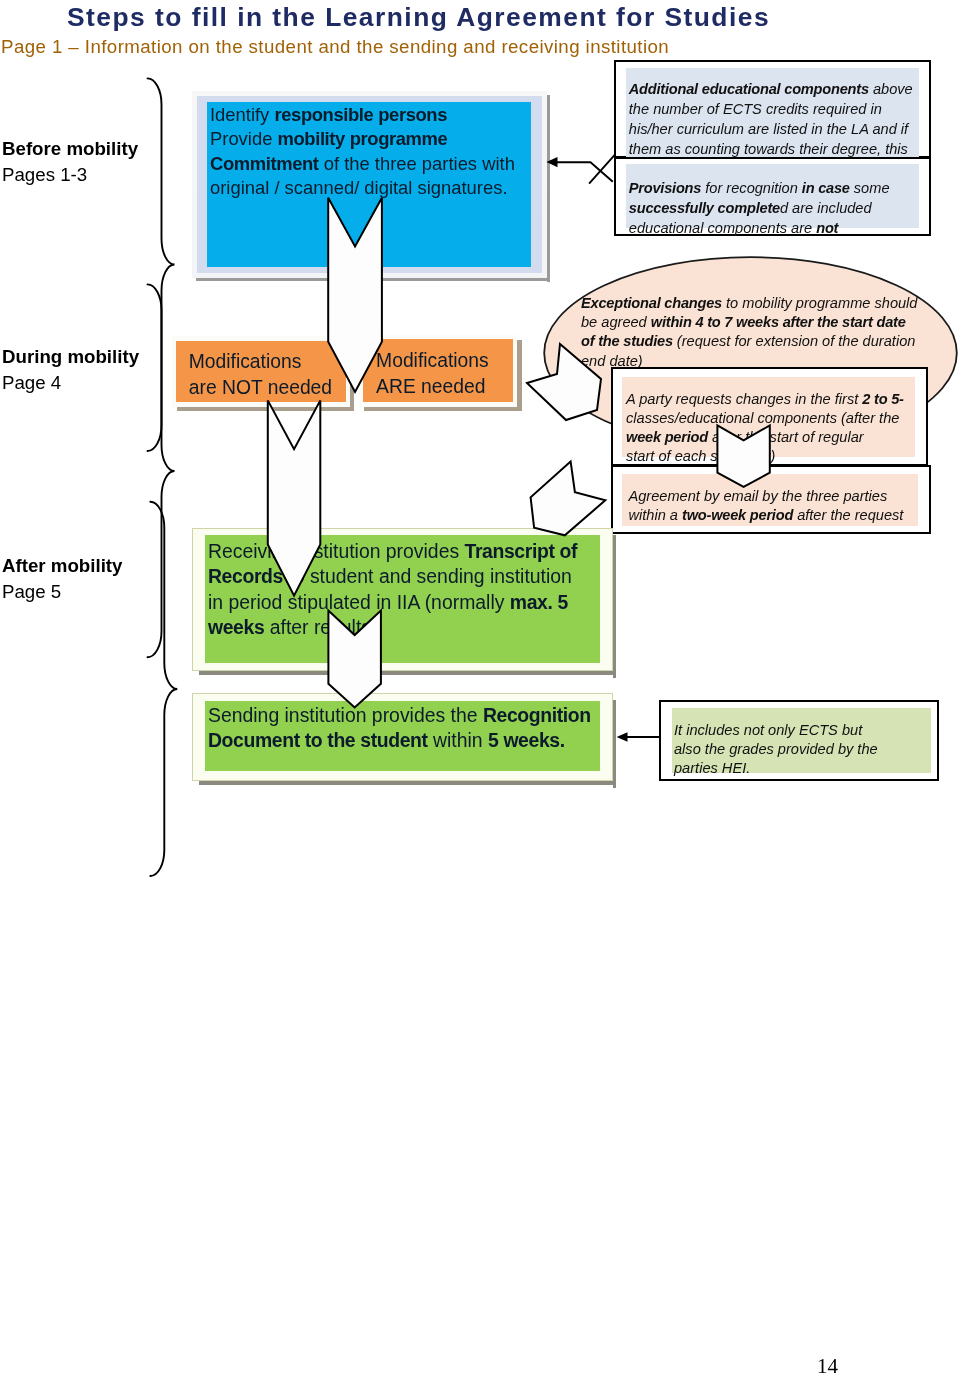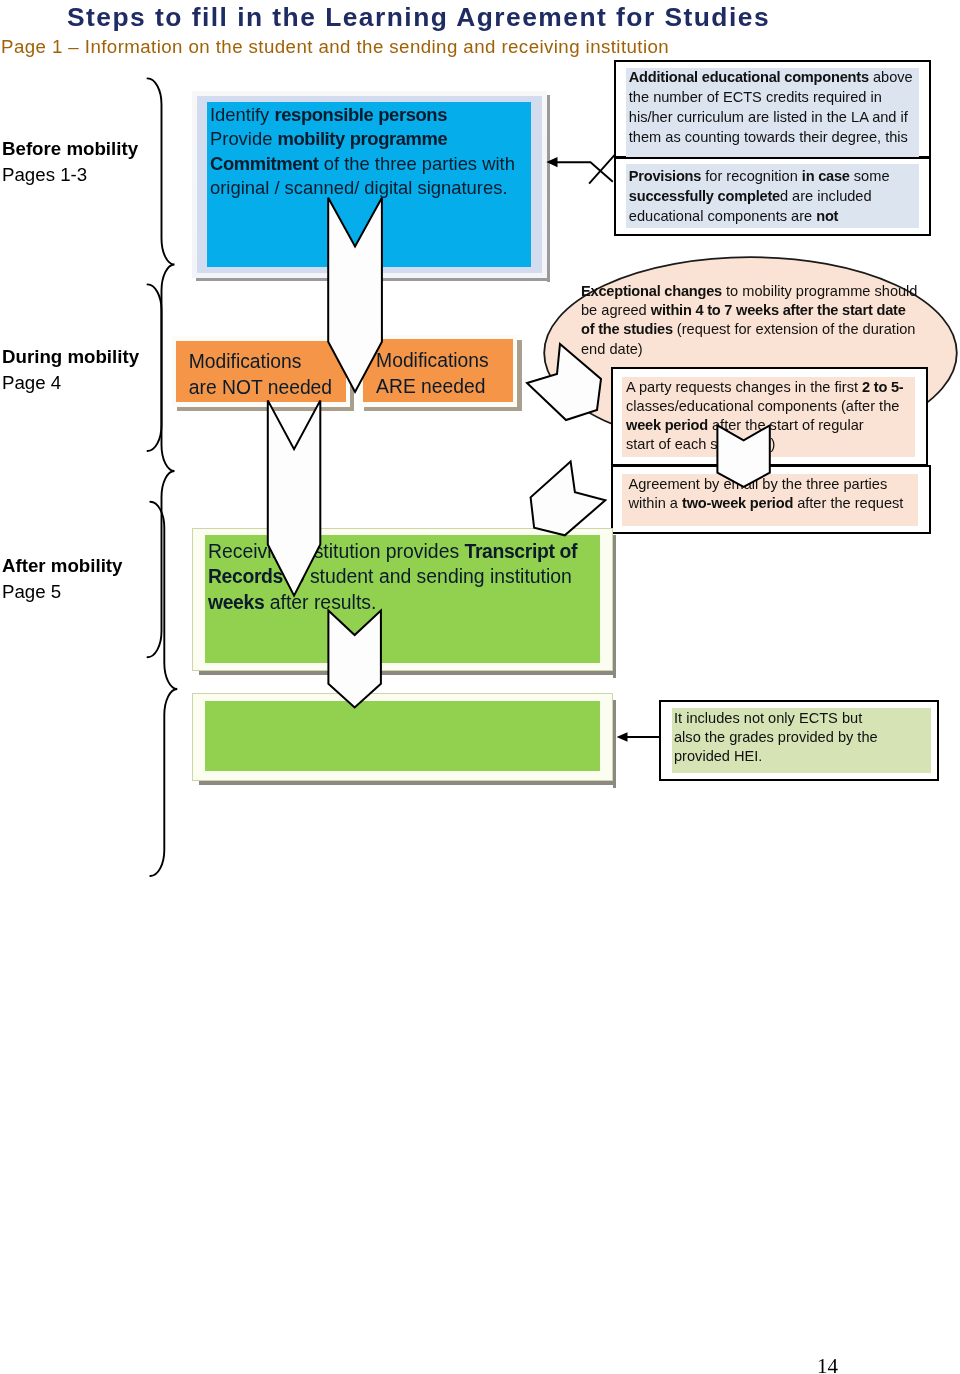--- a/index.html
+++ b/index.html
@@ -15,21 +15,21 @@
 
   
   .stage{left:2px;font-size:18.7px;line-height:26px;}
   .stage b{font-weight:bold;}
 
   
   #svg{position:absolute;left:0;top:0;width:960px;height:1374px;pointer-events:none;}
 
   .bodytext{font-size:18.4px;line-height:24.4px;color:#0b1b2b;}
   .bodytext b{font-weight:bold;letter-spacing:-0.38px;}
-  .ital{font-size:14.6px;line-height:19.95px;color:#111;white-space:nowrap;}
+  .ital{font-style:italic;font-size:14.6px;line-height:19.95px;color:#111;white-space:nowrap;margin-top:12px;}
   .ital b{font-weight:bold;letter-spacing:-0.22px;}
 
   #pagenum{left:817px;top:1354px;font-family:"Liberation Serif",serif;font-size:21px;color:#000;}
 
   
   .sbox{position:absolute;}
   .sbox .shadow-r{position:absolute;width:3.3px;background:#8c8a80;}
   .sbox .shadow-b{position:absolute;height:3.3px;background:#8c8a80;}
   .sbox .outer{position:absolute;inset:0;background:#fafafa;}
   .sbox .fill{position:absolute;}
@@ -83,21 +83,21 @@
       <div><span>Agreement by email by the three parties</span></div>
       <div><span>within a </span><b>two-week period</b><span> after the request</span></div>
     </div>
 </div>
 
 <div class="nbox" id="note-grades" style="left:659px;top:700px;width:280px;height:81px;">
   <div class="fill" style="left:10.5px;top:6px;right:6px;bottom:6px;background:#D6E3B5;"></div>
   <div class="abs ital" style="left:13px;top:6.5px;line-height:19.35px;">
       <div><span>It includes not only ECTS but</span></div>
       <div><span>also the grades provided by the</span></div>
-      <div><span>provided HEI.</span></div>
+      <div><span>parties HEI.</span></div>
     </div>
 </div>
 
 <div class="nbox" id="note-additional" style="left:613.8px;top:60px;width:317.7px;height:98px;">
   <div class="fill" style="left:10px;top:6px;right:10px;bottom:-1px;background:#DCE4F0;"></div>
   <div class="abs ital" style="left:13px;top:6px;width:300px;">
       <div><b>Additional educational components</b><span> above</span></div>
       <div><span>the number of ECTS credits required in</span></div>
       <div><span>his/her curriculum are listed in the LA and if</span></div>
       <div><span>them as counting towards their degree, this</span></div>
@@ -150,30 +150,35 @@
 
 <div class="sbox" id="green-box-1" style="left:192px;top:528.3px;width:421px;height:143.2px;">
   <div class="shadow-r" style="left:100%;top:7px;bottom:-7px;"></div>
   <div class="shadow-b" style="left:7px;right:-3px;top:100%;"></div>
   <div class="outer" style="background:#cfd5a8;"></div>
   <div class="fill" style="left:1px;top:1px;right:1px;bottom:1px;background:#fbfdf1;"></div>
   <div class="fill" style="left:13px;top:7px;right:13px;bottom:8px;background:#92D050;"></div>
   <div class="txt bodytext" style="left:16px;top:10.6px;width:400px;font-size:19.4px;line-height:25.5px;">
       <div><span>Receiving institution provides </span><b>Transcript of</b></div>
       <div><b>Records</b><span> to student and sending institution</span></div>
+      <div><span>in period stipulated in IIA (normally </span><b>max. 5</b></div>
       <div><b>weeks</b><span> after results.</span></div>
     </div>
 </div>
 
 <div class="sbox" id="green-box-2" style="left:192px;top:693.2px;width:421px;height:88.1px;">
   <div class="shadow-r" style="left:100%;top:7px;bottom:-7px;"></div>
   <div class="shadow-b" style="left:7px;right:-3px;top:100%;"></div>
   <div class="outer" style="background:#cfd5a8;"></div>
   <div class="fill" style="left:1px;top:1px;right:1px;bottom:1px;background:#fbfdf1;"></div>
   <div class="fill" style="left:13px;top:7.9px;right:13px;bottom:9.8px;background:#92D050;"></div>
+  <div class="txt bodytext" style="left:16px;top:9.8px;width:400px;font-size:19.4px;line-height:25.3px;">
+      <div><span>Sending institution provides the </span><b>Recognition</b></div>
+      <div><b>Document to the student</b><span> within </span><b>5 weeks.</b></div>
+    </div>
 </div>
 
 <svg id="svg" viewBox="0 0 960 1374">
 
   <g fill="none" stroke="#000" stroke-width="1.9" stroke-linecap="round">
     <path id="braceA" d="M 147.5 78.4 C 155.2322 78.4 161.5 90.0402 161.5 104.4 L 161.5 238.5 C 161.5 252.8598 167.3201 264.5 174.5 264.5 C 167.3201 264.5 161.5 276.1402 161.5 290.5 L 161.5 425 C 161.5 439.3598 155.2322 451 147.5 451"></path>
     <path id="braceB" d="M 147.5 284.4 C 155.2322 284.4 161.5 296.04019999999997 161.5 310.4 L 161.5 445 C 161.5 459.3598 167.3201 471 174.5 471 C 167.3201 471 161.5 482.6402 161.5 497 L 161.5 631.2 C 161.5 645.5598 155.2322 657.2 147.5 657.2"></path>
     <path id="braceC" d="M 150.3 501.8 C 158.03220000000002 501.8 164.3 513.4402 164.3 527.8 L 164.3 663 C 164.3 677.3598 170.1201 689 177.3 689 C 170.1201 689 164.3 700.6402 164.3 715 L 164.3 850 C 164.3 864.3598 158.03220000000002 876 150.3 876"></path>
   </g>
 

